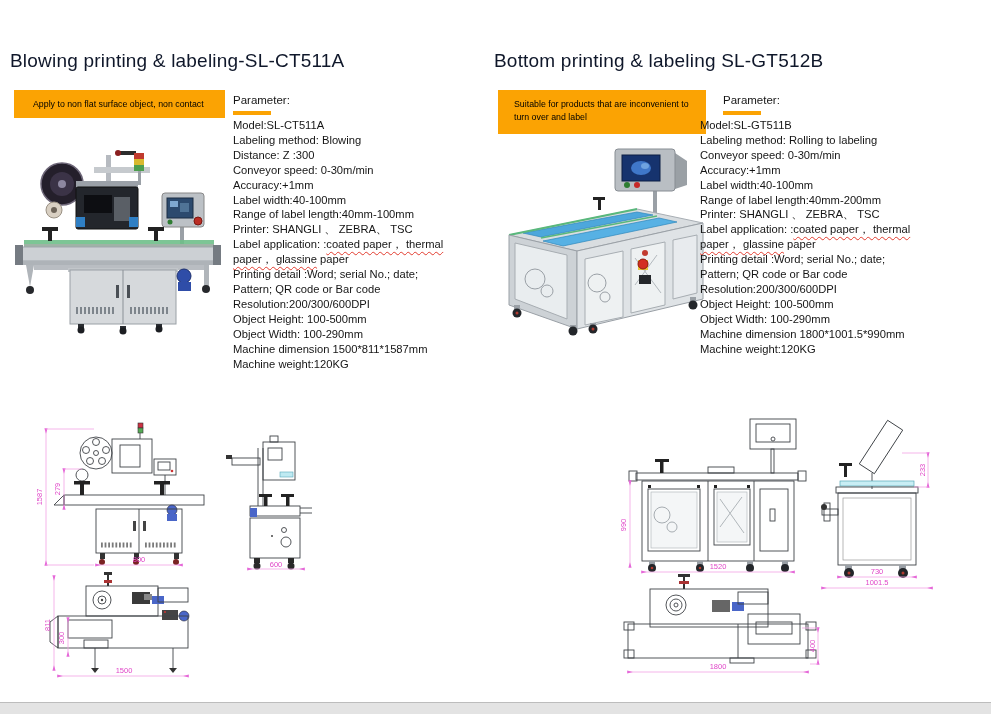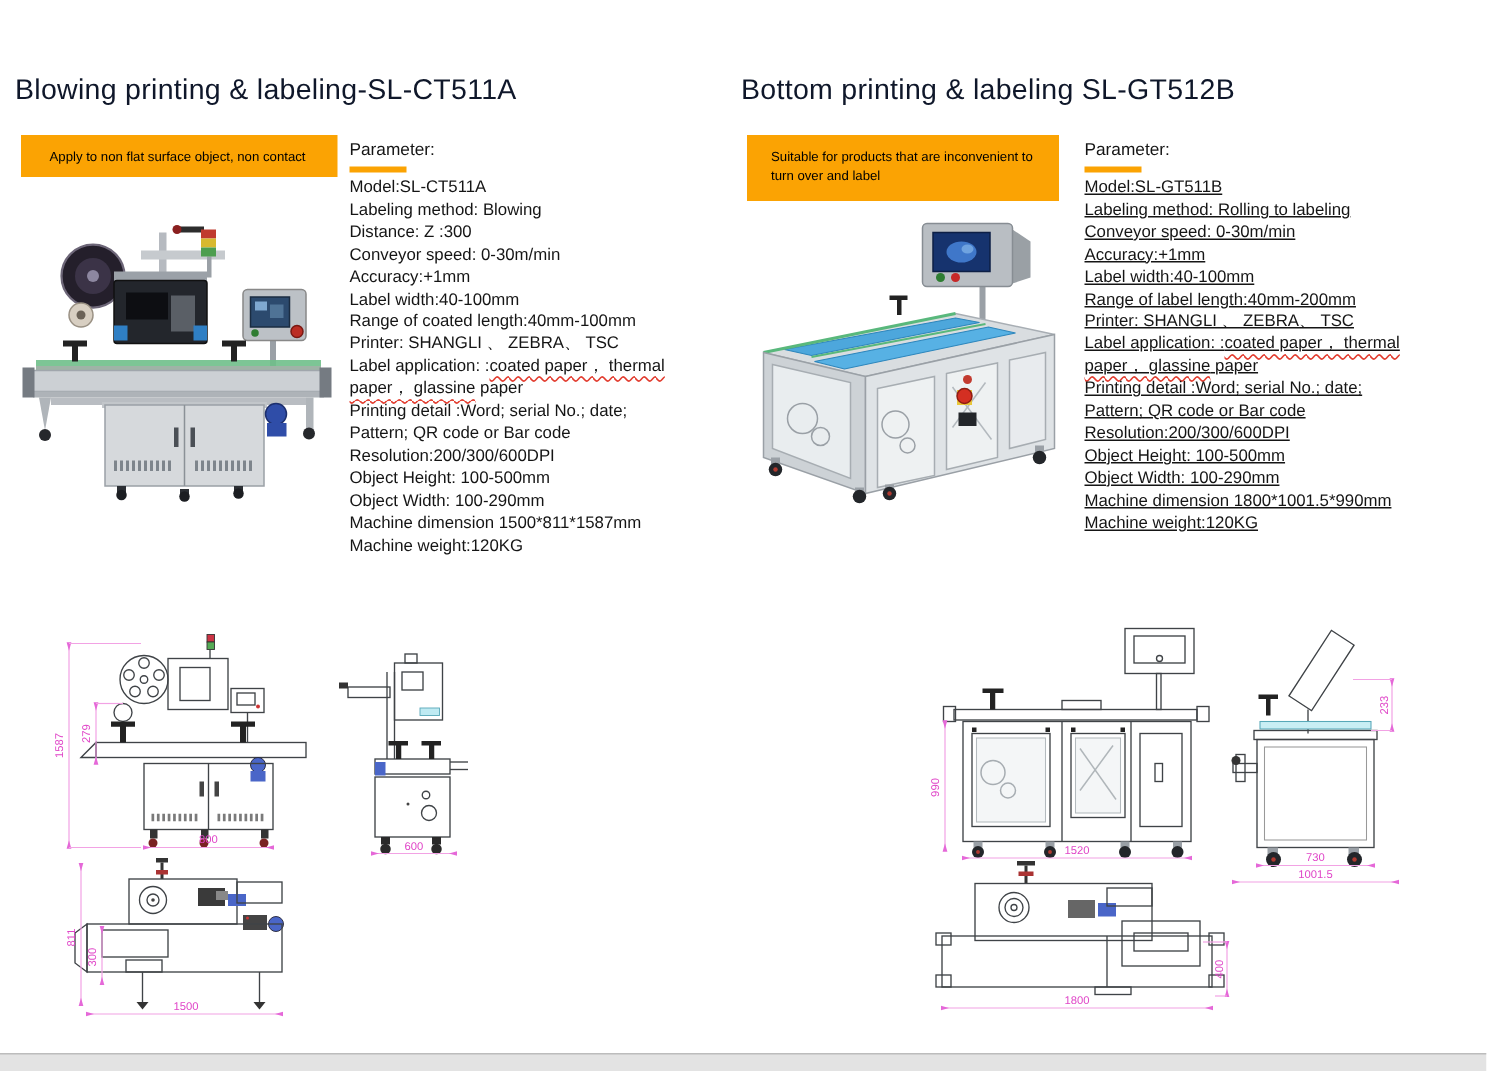--- a/index.html
+++ b/index.html
@@ -112,21 +112,21 @@
 
   <div class="param-head" style="left:233px;top:94px;">Parameter:</div>
   <div class="param-underline" style="left:233px;top:111px;"></div>
   <div class="params" style="left:233px;top:118px;">
       <div class="param-line"><span>Model:SL-CT511A</span></div>
       <div class="param-line"><span>Labeling method: Blowing</span></div>
       <div class="param-line"><span>Distance: Z :300</span></div>
       <div class="param-line"><span>Conveyor speed: 0-30m/min</span></div>
       <div class="param-line"><span>Accuracy:+1mm</span></div>
       <div class="param-line"><span>Label width:40-100mm</span></div>
-      <div class="param-line"><span>Range of coated length:40mm-100mm</span></div>
+      <div class="param-line"><span>Range of label length:40mm-100mm</span></div>
       <div class="param-line"><span>Printer: SHANGLI 、 ZEBRA、 TSC</span></div>
       <div class="param-line"><span>Label application: :</span><span class="wavy">coated paper， thermal</span></div>
       <div class="param-line"><span class="wavy">paper， glassine</span><span> paper</span></div>
       <div class="param-line"><span>Printing detail :Word; serial No.; date;</span></div>
       <div class="param-line"><span>Pattern; QR code or Bar code</span></div>
       <div class="param-line"><span>Resolution:200/300/600DPI</span></div>
       <div class="param-line"><span>Object Height: 100-500mm</span></div>
       <div class="param-line"><span>Object Width: 100-290mm</span></div>
       <div class="param-line"><span>Machine dimension 1500*811*1587mm</span></div>
       <div class="param-line"><span>Machine weight:120KG</span></div>
@@ -185,21 +185,21 @@
       <rect x="93" y="190" width="6" height="5" fill="#9aa0a6"></rect>
         <circle cx="96" cy="196" r="4.5" fill="#23262a"></circle>
         <circle cx="96" cy="196" r="1.5" fill="#b03a30"></circle>
       <rect x="193" y="164" width="6" height="5" fill="#9aa0a6"></rect>
         <circle cx="196" cy="172" r="4.5" fill="#23262a"></circle>
     </g>
   </svg>
 
   <div class="param-head" style="left:723px;top:94px;">Parameter:</div>
   <div class="param-underline" style="left:723px;top:111px;"></div>
-  <div class="params" style="left:723px;top:118px;text-decoration:underline;">
+  <div class="params" style="left:700px;top:118px;">
       <div class="param-line"><span>Model:SL-GT511B</span></div>
       <div class="param-line"><span>Labeling method: Rolling to labeling</span></div>
       <div class="param-line"><span>Conveyor speed: 0-30m/min</span></div>
       <div class="param-line"><span>Accuracy:+1mm</span></div>
       <div class="param-line"><span>Label width:40-100mm</span></div>
       <div class="param-line"><span>Range of label length:40mm-200mm</span></div>
       <div class="param-line"><span>Printer: SHANGLI 、 ZEBRA、 TSC</span></div>
       <div class="param-line"><span>Label application: :</span><span class="wavy">coated paper， thermal</span></div>
       <div class="param-line"><span class="wavy">paper， glassine</span><span> paper</span></div>
       <div class="param-line"><span>Printing detail :Word; serial No.; date;</span></div>

